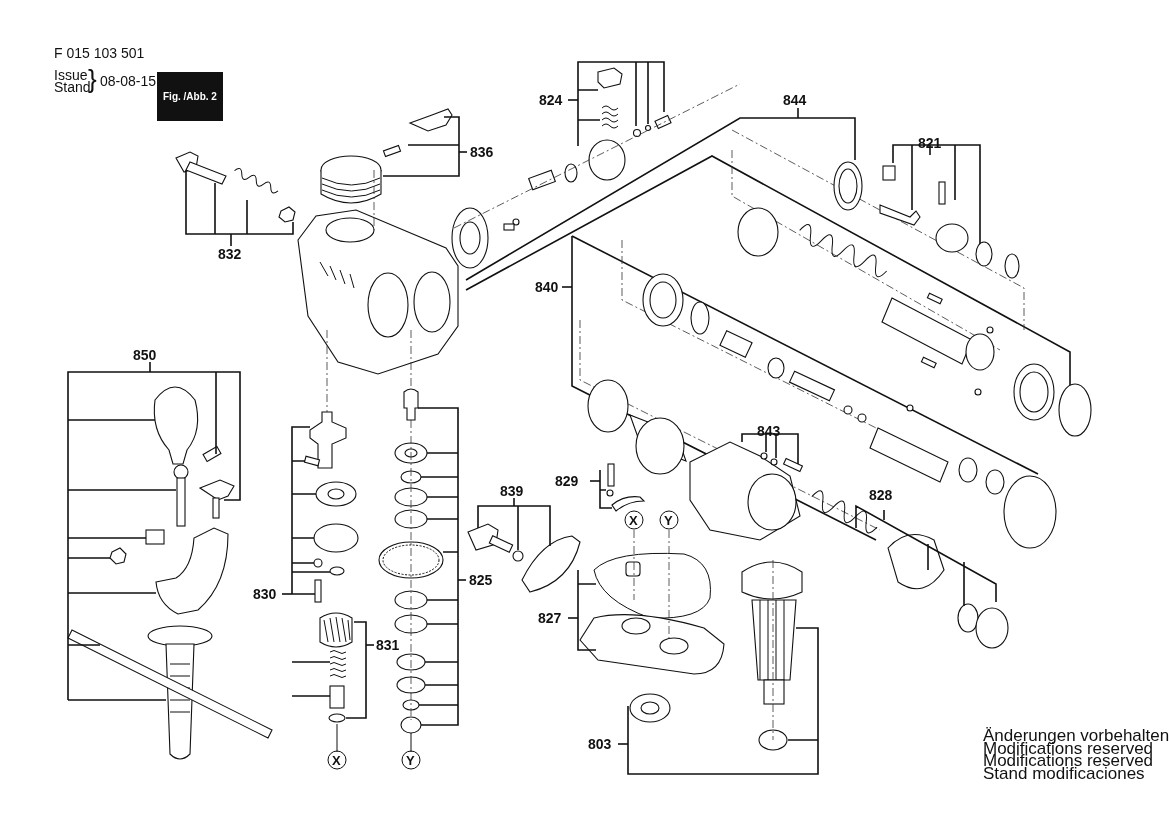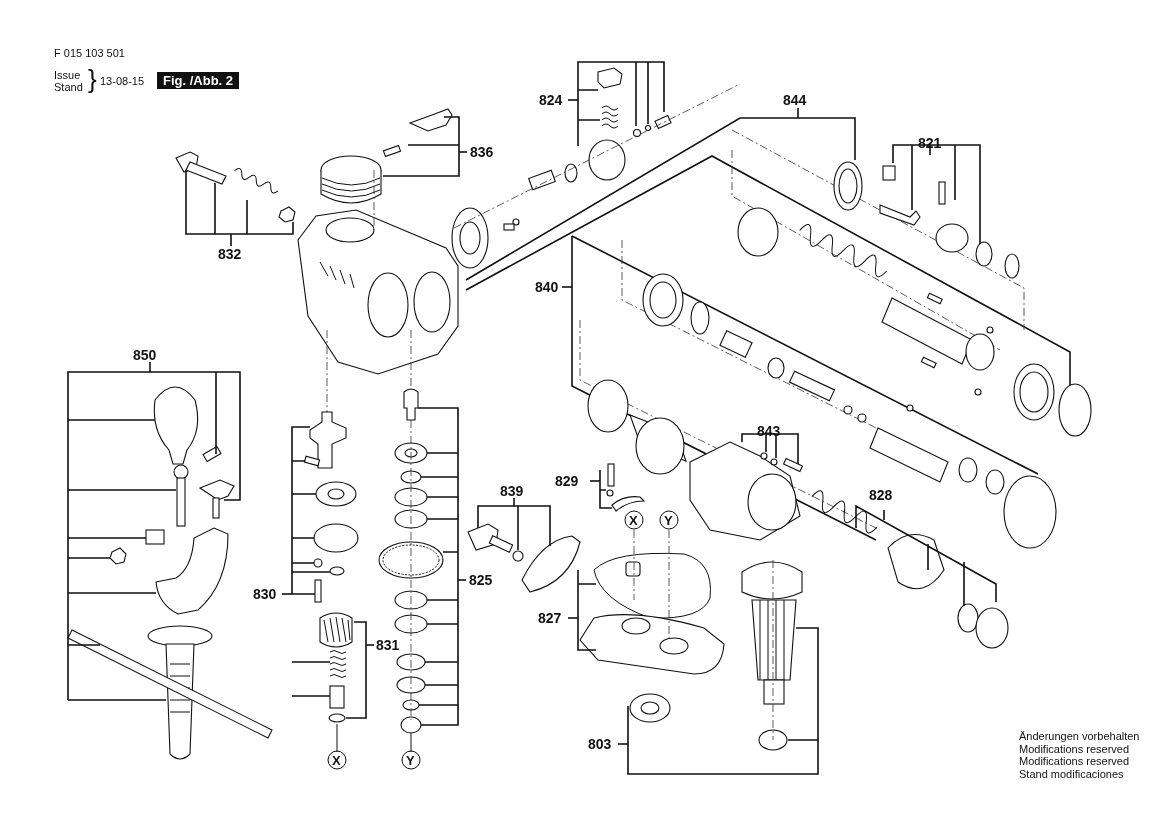--- a/index.html
+++ b/index.html
@@ -1,44 +1,44 @@
 <!DOCTYPE html>
 <html><head>
 <meta charset="utf-8">
 <style>
   html, body { margin: 0; padding: 0; background: #ffffff; }
   body { width: 1169px; height: 826px; position: relative; overflow: hidden;
          font-family: "Liberation Sans", sans-serif; color: #111; }
-  .hdr { position: absolute; font-size: 11px; line-height: 12px; }
+  .hdr { position: absolute; font-size: 14px; line-height: 12px; }
   .docno { left: 54px; top: 47px; }
   .stand { left: 54px; top: 69px; }
   .brace { position: absolute; left: 88px; top: 66px; font-size: 26px; line-height: 26px; font-weight: 300; }
   .date { left: 100px; top: 75px; }
   .figbox { position: absolute; left: 157px; top: 72px; background: #111; color: #fff;
-            font-weight: bold; font-size: 13px; padding: 1px 6px; line-height: 15px; }
-  .note { position: absolute; left: 1019px; top: 730px; font-size: 11px; line-height: 12.5px; }
+            font-weight: bold; font-size: 10px; padding: 17px 6px; line-height: 15px; }
+  .note { position: absolute; left: 983px; top: 730px; font-size: 17px; line-height: 12.5px; }
   .note div { white-space: nowrap; }
   svg.diagram { position: absolute; left: 0; top: 0; }
   .lbl { font-family: "Liberation Sans", sans-serif; font-weight: bold; font-size: 14px; fill: #111; }
   .refl { font-family: "Liberation Sans", sans-serif; font-weight: bold; font-size: 13px; fill: #111; }
   .ln { stroke: #111; stroke-width: 1.6; fill: none; }
   .thin { stroke: #111; stroke-width: 1; fill: none; }
   .dash { stroke: #333; stroke-width: 0.8; fill: none; stroke-dasharray: 8 3 2 3; }
   .part { stroke: #111; stroke-width: 1.1; fill: #fff; }
 </style>
 </head>
 <body>
 
 <div class="hdr docno">F 015 103 501</div>
 <div class="hdr stand">
   <div>Issue</div>
   <div>Stand</div>
 </div>
 <div class="brace">}</div>
-<div class="hdr date">13-08-15</div>
+<div class="hdr date">08-08-15</div>
 <div class="figbox">Fig. /Abb. 2</div>
 
 <svg class="diagram" width="1169" height="826" viewBox="0 0 1169 826">
 
   <g>
     <path class="part" d="M176,158 l14,-6 l8,4 l-2,12 l-12,4 z"></path>
     <path class="part" d="M190,162 l36,14 l-4,8 l-36,-14 z"></path>
     <path class="thin" d="M232,178 q4,-8 8,0 q4,8 8,0 q4,-8 8,0 q4,8 8,0 q4,-8 8,0 q4,8 8,0" transform="rotate(25 250 180)"></path>
     <polygon class="part" points="281,211 289,207 295,212 293,220 285,222 279,217"></polygon>
     <path class="ln" d="M186,170 V234 H293 V222 M215,183 V234 M247,200 V234"></path>

